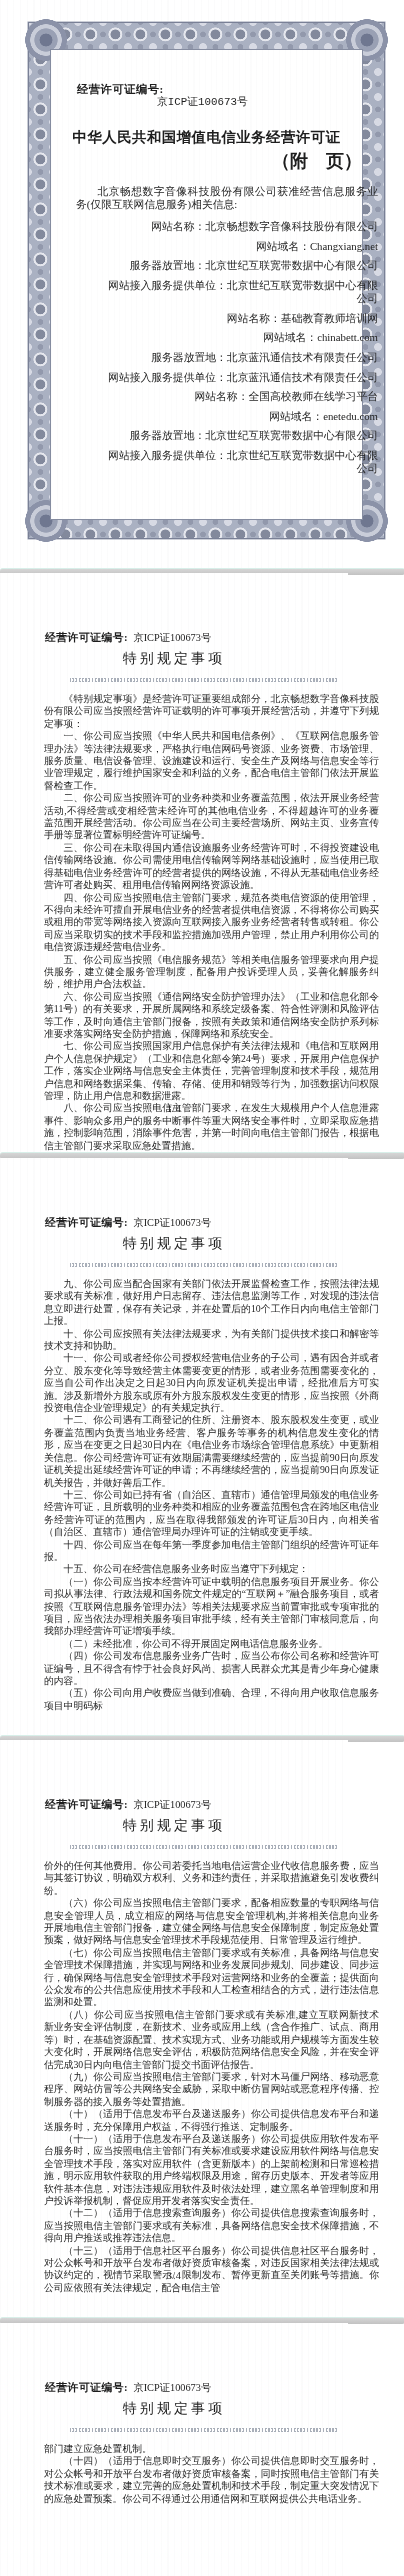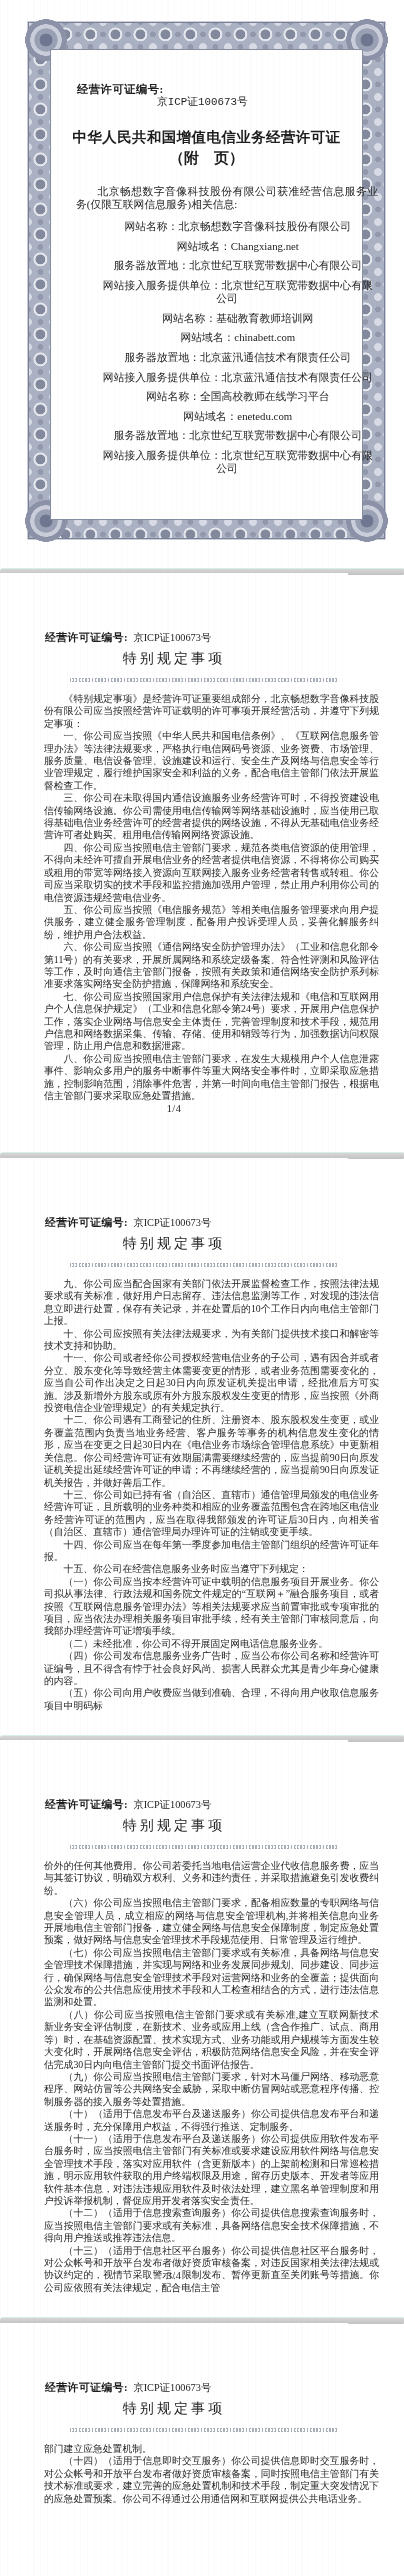--- a/index.html
+++ b/index.html
@@ -27,25 +27,25 @@
     box-shadow:inset 0 0 0 1px #79809а;}
   .cert-frame{box-shadow:inset 0 0 0 1px #798096, 0 0 0 0.5px #99a0b2;}
   .cert-corner{position:absolute;width:44px;height:44px;
     background:radial-gradient(circle at 50% 50%, #6f7790 6.2px, #99a0b4 6.7px 11.3px, #c9cdd9 12px 15.5px, #8b92a8 16px 20.6px, transparent 21px);}
   .cert-inner{position:absolute;left:23px;right:23px;top:28px;bottom:19.6px;background:#fff;
     background-image:repeating-linear-gradient(90deg,rgba(90,95,105,0.02) 0 1px,transparent 1px 5.7px);
     box-shadow:0 0 0 1px #858ca0;padding:0;}
   .cert-lic{position:absolute;left:26px;top:32px;font-size:11.3px;font-weight:bold;letter-spacing:0.5px;}
   .cert-licnum{position:absolute;left:106px;top:45px;font-size:10.8px;font-family:"Liberation Mono","DejaVu Sans Mono",monospace;}
   .cert-title{position:absolute;left:0;right:0;top:78px;text-align:center;font-size:14.4px;font-weight:bold;letter-spacing:0.5px;}
-  .cert-sub{position:absolute;left:0;right:0;top:99px;text-align:center;font-size:15px;font-weight:bold;}
+  .cert-sub{position:absolute;left:0;right:0;top:99px;text-align:right;font-size:18px;font-weight:bold;}
   .cert-intro{position:absolute;left:25px;top:135px;width:302px;font-size:10.8px;line-height:13.4px;
     text-indent:2em;text-align:justify;}
   .cert-entries{position:absolute;left:25px;top:170px;width:302px;}
-  .cert-entries p{margin:0 0 6.2px 0;font-size:10.8px;line-height:13.4px;text-indent:2em;text-align:center;}
+  .cert-entries p{margin:0 0 6.2px 0;font-size:10.8px;line-height:13.4px;text-indent:2em;text-align:right;}
   
   .sp-header{position:absolute;left:45px;top:58px;font-size:10.8px;}
   .sp-header .lbl{font-weight:bold;letter-spacing:0.5px;}
   .sp-header .num{margin-left:5.2px;font-size:10.3px;}
   .sp-title{position:absolute;left:0;right:0;top:77px;text-align:center;font-size:14px;font-weight:normal;letter-spacing:3.1px;}
   .sp-rule{position:absolute;left:70px;top:105px;width:268px;height:3.6px;opacity:.75;
     background:
       repeating-linear-gradient(105deg,#8d95a2 0 1px,transparent 1px 3.1px),
       repeating-linear-gradient(75deg,#8d95a2 0 1px,transparent 1px 3.1px);}
   .sp-body{position:absolute;left:44px;top:120px;width:335px;font-size:9.8px;line-height:12.4px;text-align:justify;}
@@ -92,20 +92,21 @@
 
   <section class="page" id="p2" style="top:573px;height:579px;">
     <div class="sp-header">
       <span class="lbl">经营许可证编号:</span><span class="num">京ICP证100673号</span>
     </div>
     <div class="sp-title">特别规定事项</div>
     <div class="sp-rule"></div>
     <div class="sp-body">
         <p>《特别规定事项》是经营许可证重要组成部分，北京畅想数字音像科技股份有限公司应当按照经营许可证载明的许可事项开展经营活动，并遵守下列规定事项：</p>
         <p>一、你公司应当按照《中华人民共和国电信条例》、《互联网信息服务管理办法》等法律法规要求，严格执行电信网码号资源、业务资费、市场管理、服务质量、电信设备管理、设施建设和运行、安全生产及网络与信息安全等行业管理规定，履行维护国家安全和利益的义务，配合电信主管部门依法开展监督检查工作。</p>
+        <p>二、你公司应当按照许可的业务种类和业务覆盖范围，依法开展业务经营活动,不得经营或变相经营未经许可的其他电信业务，不得超越许可的业务覆盖范围开展经营活动。你公司应当在公司主要经营场所、网站主页、业务宣传手册等显著位置标明经营许可证编号。</p>
         <p>三、你公司在未取得国内通信设施服务业务经营许可时，不得投资建设电信传输网络设施。你公司需使用电信传输网等网络基础设施时，应当使用已取得基础电信业务经营许可的经营者提供的网络设施，不得从无基础电信业务经营许可者处购买、租用电信传输网网络资源设施。</p>
         <p>四、你公司应当按照电信主管部门要求，规范各类电信资源的使用管理，不得向未经许可擅自开展电信业务的经营者提供电信资源，不得将你公司购买或租用的带宽等网络接入资源向互联网接入服务业务经营者转售或转租。你公司应当采取切实的技术手段和监控措施加强用户管理，禁止用户利用你公司的电信资源违规经营电信业务。</p>
         <p>五、你公司应当按照《电信服务规范》等相关电信服务管理要求向用户提供服务，建立健全服务管理制度，配备用户投诉受理人员，妥善化解服务纠纷，维护用户合法权益。</p>
         <p>六、你公司应当按照《通信网络安全防护管理办法》（工业和信息化部令第11号）的有关要求，开展所属网络和系统定级备案、符合性评测和风险评估等工作，及时向通信主管部门报备，按照有关政策和通信网络安全防护系列标准要求落实网络安全防护措施，保障网络和系统安全。</p>
         <p>七、你公司应当按照国家用户信息保护有关法律法规和《电信和互联网用户个人信息保护规定》（工业和信息化部令第24号）要求，开展用户信息保护工作，落实企业网络与信息安全主体责任，完善管理制度和技术手段，规范用户信息和网络数据采集、传输、存储、使用和销毁等行为，加强数据访问权限管理，防止用户信息和数据泄露。</p>
         <p>八、你公司应当按照电信主管部门要求，在发生大规模用户个人信息泄露事件、影响众多用户的服务中断事件等重大网络安全事件时，立即采取应急措施，控制影响范围，消除事件危害，并第一时间向电信主管部门报告，根据电信主管部门要求采取应急处置措施。</p>
       </div>
     <div class="sp-pageno">1/4</div>
   </section>
 

